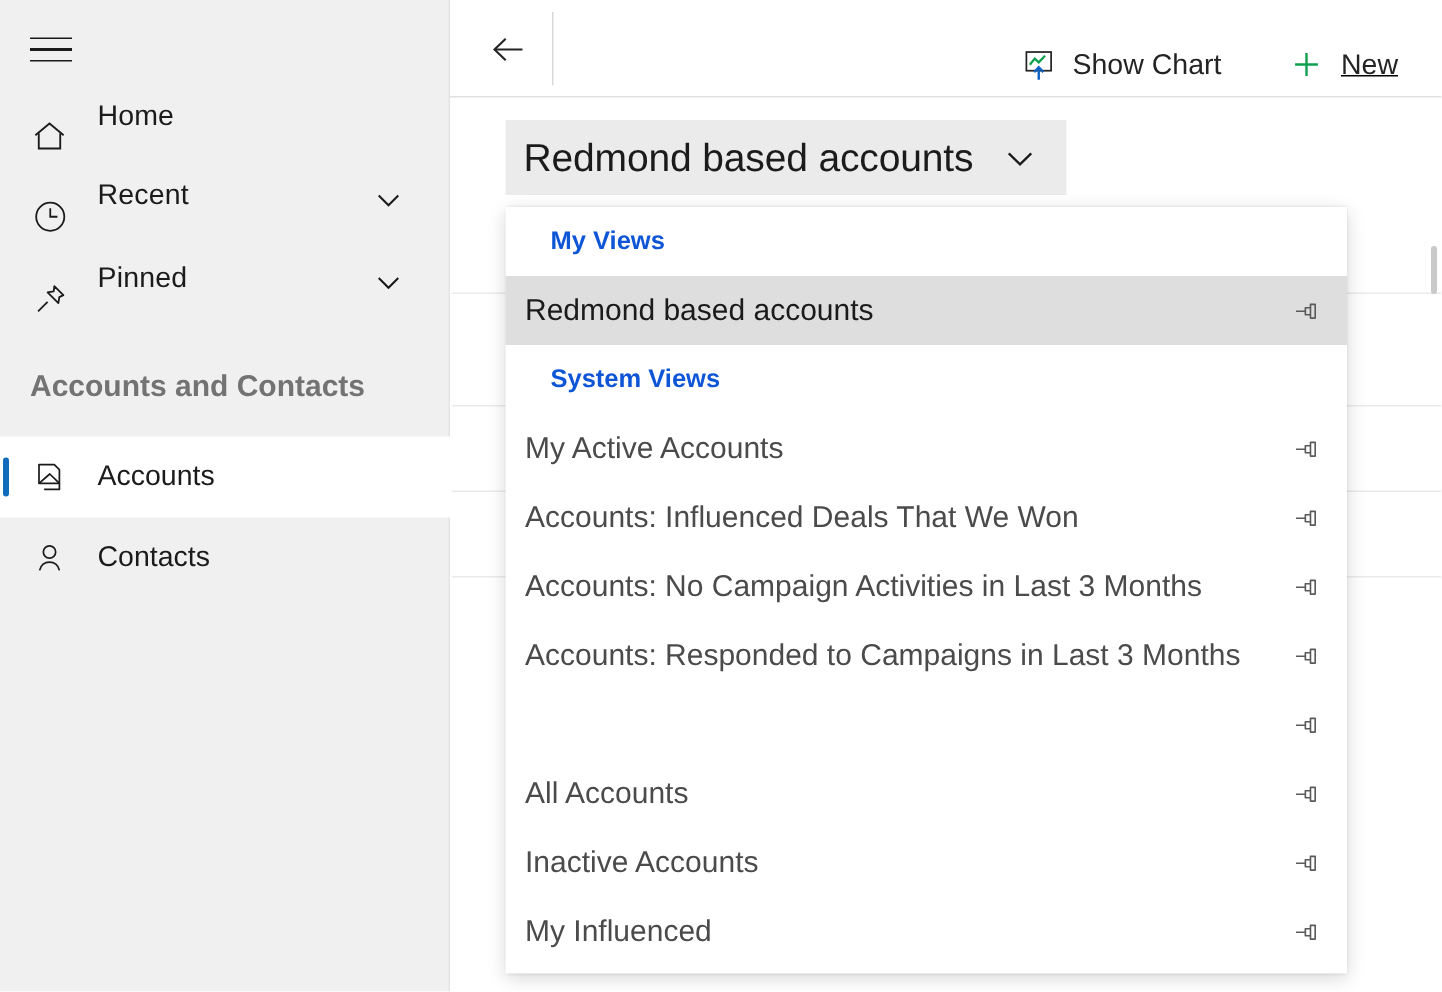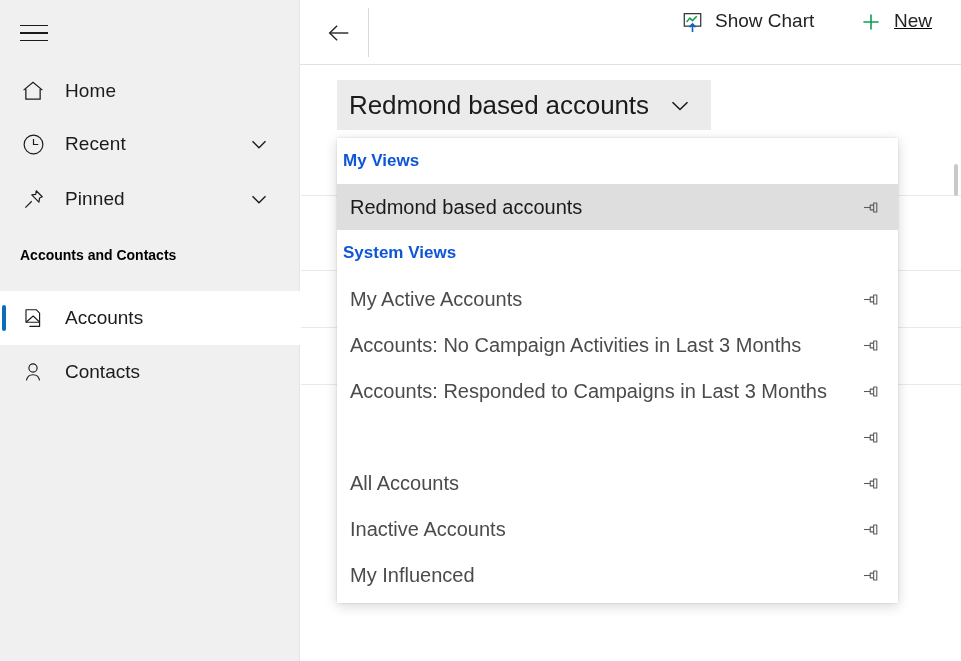--- a/index.html
+++ b/index.html
@@ -42,21 +42,20 @@
     width: 28px;
     background: #1b1b1b;
   }
 
   .nav-item {
     position: absolute;
     left: 0;
     width: 300px;
     height: 48px;
     display: flex;
-    align-items: center;
     cursor: pointer;
   }
   .nav-icon {
     width: 30px;
     margin-left: 18px;
     display: flex;
     align-items: center;
     justify-content: center;
     color: #1b1b1b;
     flex: 0 0 auto;
@@ -73,23 +72,23 @@
     right: 28px;
     display: flex;
     align-items: center;
     color: #1b1b1b;
   }
 
   #sidebar-group-label {
     position: absolute;
     left: 20px;
     top: 247px;
-    font-size: 14px;
+    font-size: 20px;
     font-weight: bold;
-    color: #000000;
+    color: #737373;
     white-space: nowrap;
   }
 
   .entity-item {
     position: absolute;
     left: 0;
     width: 300px;
     height: 54px;
     display: flex;
     align-items: center;
@@ -143,21 +142,21 @@
     position: absolute;
     left: 68px; top: 8px;
     width: 1px; height: 49px;
     background: #d9d9d9;
   }
   .cmd-btn {
     position: absolute;
     top: 10px;
     height: 45px;
     display: flex;
-    align-items: flex-start;
+    align-items: flex-end;
     cursor: pointer;
     white-space: nowrap;
   }
   .cmd-ico {
     display: flex;
     align-items: center;
     justify-content: center;
     width: 24px; height: 24px;
     flex: 0 0 auto;
   }
@@ -223,21 +222,21 @@
     width: 561px;
     background: #ffffff;
     box-shadow: 0 3px 12px rgba(0,0,0,0.16), 0 0 2px rgba(0,0,0,0.12);
     z-index: 10;
     padding-bottom: 5px;
   }
   .dd-header {
     height: 46px;
     display: flex;
     align-items: center;
-    padding-left: 6px;
+    padding-left: 30px;
     font-size: 17px;
     font-weight: bold;
     color: #0f56d7;
     cursor: pointer;
   }
   .dd-item {
     position: relative;
     height: 46px;
     display: flex;
     align-items: center;
@@ -420,20 +419,30 @@
       <span class="dd-item-label">My Active Accounts</span>
       <span class="dd-pin">
         <svg width="21" height="21" viewBox="0 0 24 24" fill="none" stroke="currentColor" stroke-width="1.25" stroke-linejoin="round">
           <path d="M15.6 6.8h3.6v10.4h-3.6z"></path>
             <path d="M15.6 9.3h-3.9v5.4h3.9"></path>
             <path d="M11.7 12H4.6"></path>
         </svg>
       </span>
     </div>
 
+    <div class="dd-item">
+      <span class="dd-item-label">Accounts: Influenced Deals That We Won</span>
+      <span class="dd-pin">
+        <svg width="21" height="21" viewBox="0 0 24 24" fill="none" stroke="currentColor" stroke-width="1.25" stroke-linejoin="round">
+          <path d="M15.6 6.8h3.6v10.4h-3.6z"></path>
+            <path d="M15.6 9.3h-3.9v5.4h3.9"></path>
+            <path d="M11.7 12H4.6"></path>
+        </svg>
+      </span>
+    </div>
 
     <div class="dd-item">
       <span class="dd-item-label">Accounts: No Campaign Activities in Last 3 Months</span>
       <span class="dd-pin">
         <svg width="21" height="21" viewBox="0 0 24 24" fill="none" stroke="currentColor" stroke-width="1.25" stroke-linejoin="round">
           <path d="M15.6 6.8h3.6v10.4h-3.6z"></path>
             <path d="M15.6 9.3h-3.9v5.4h3.9"></path>
             <path d="M11.7 12H4.6"></path>
         </svg>
       </span>

